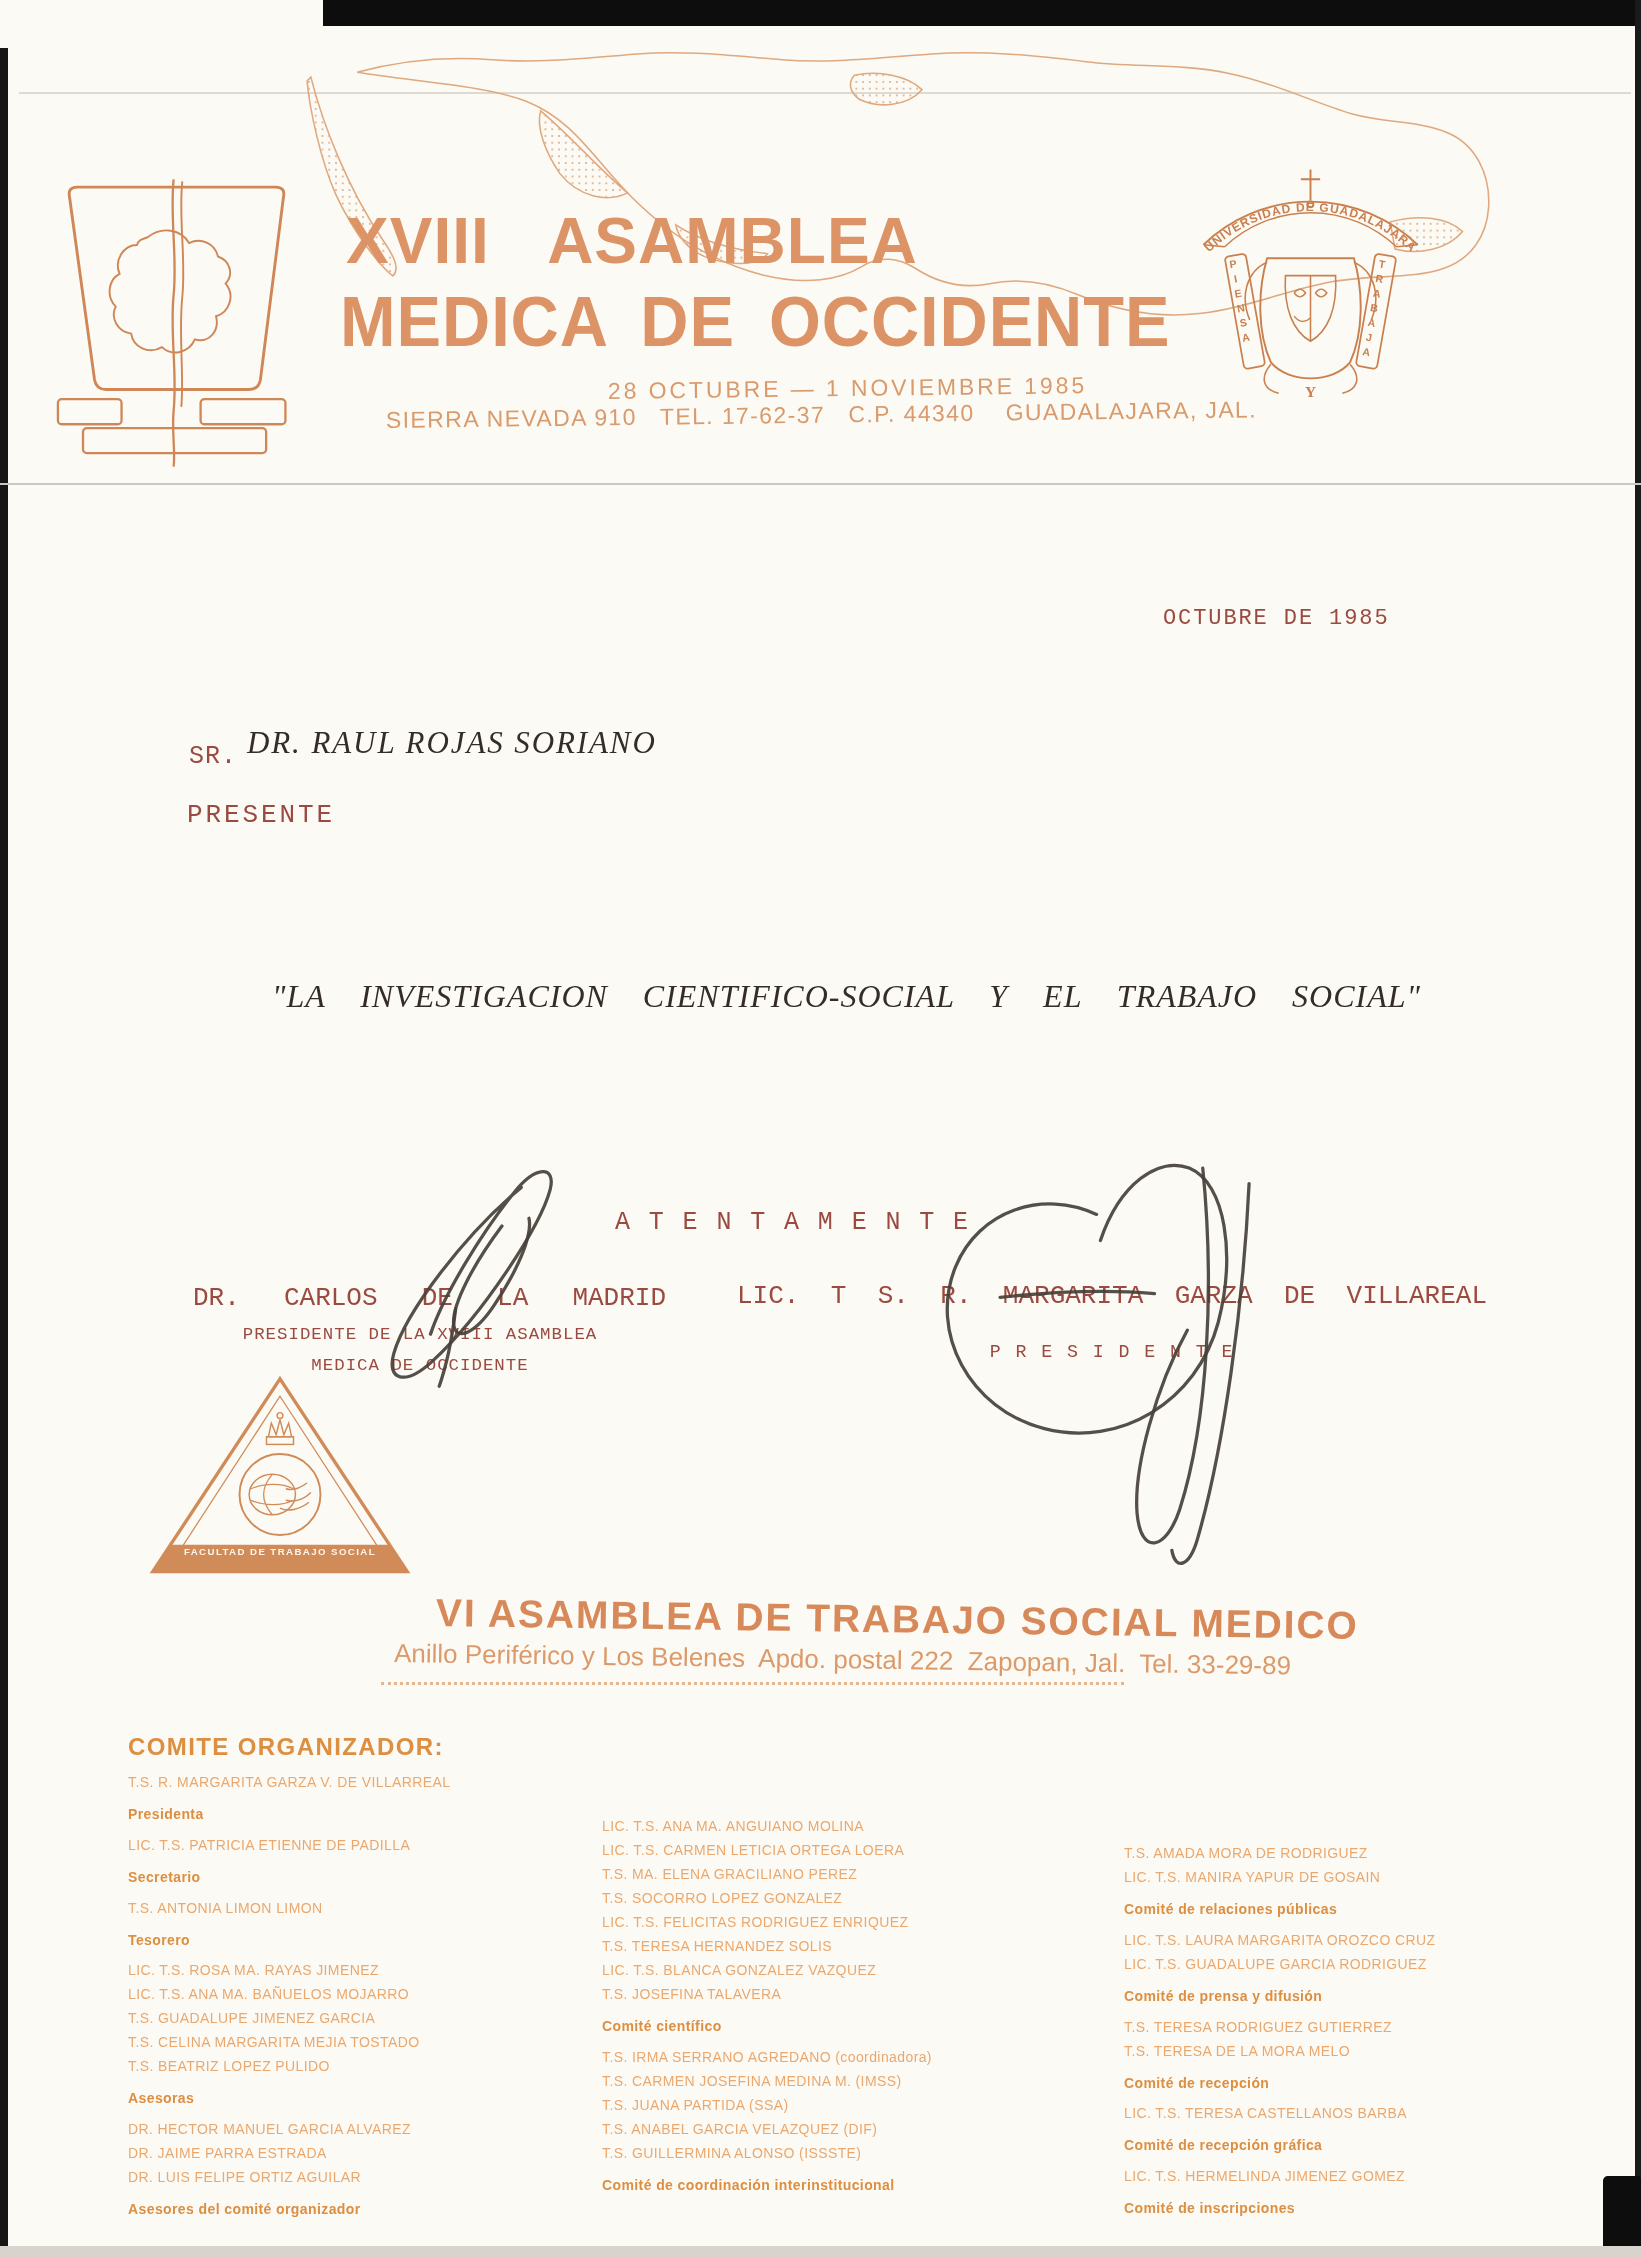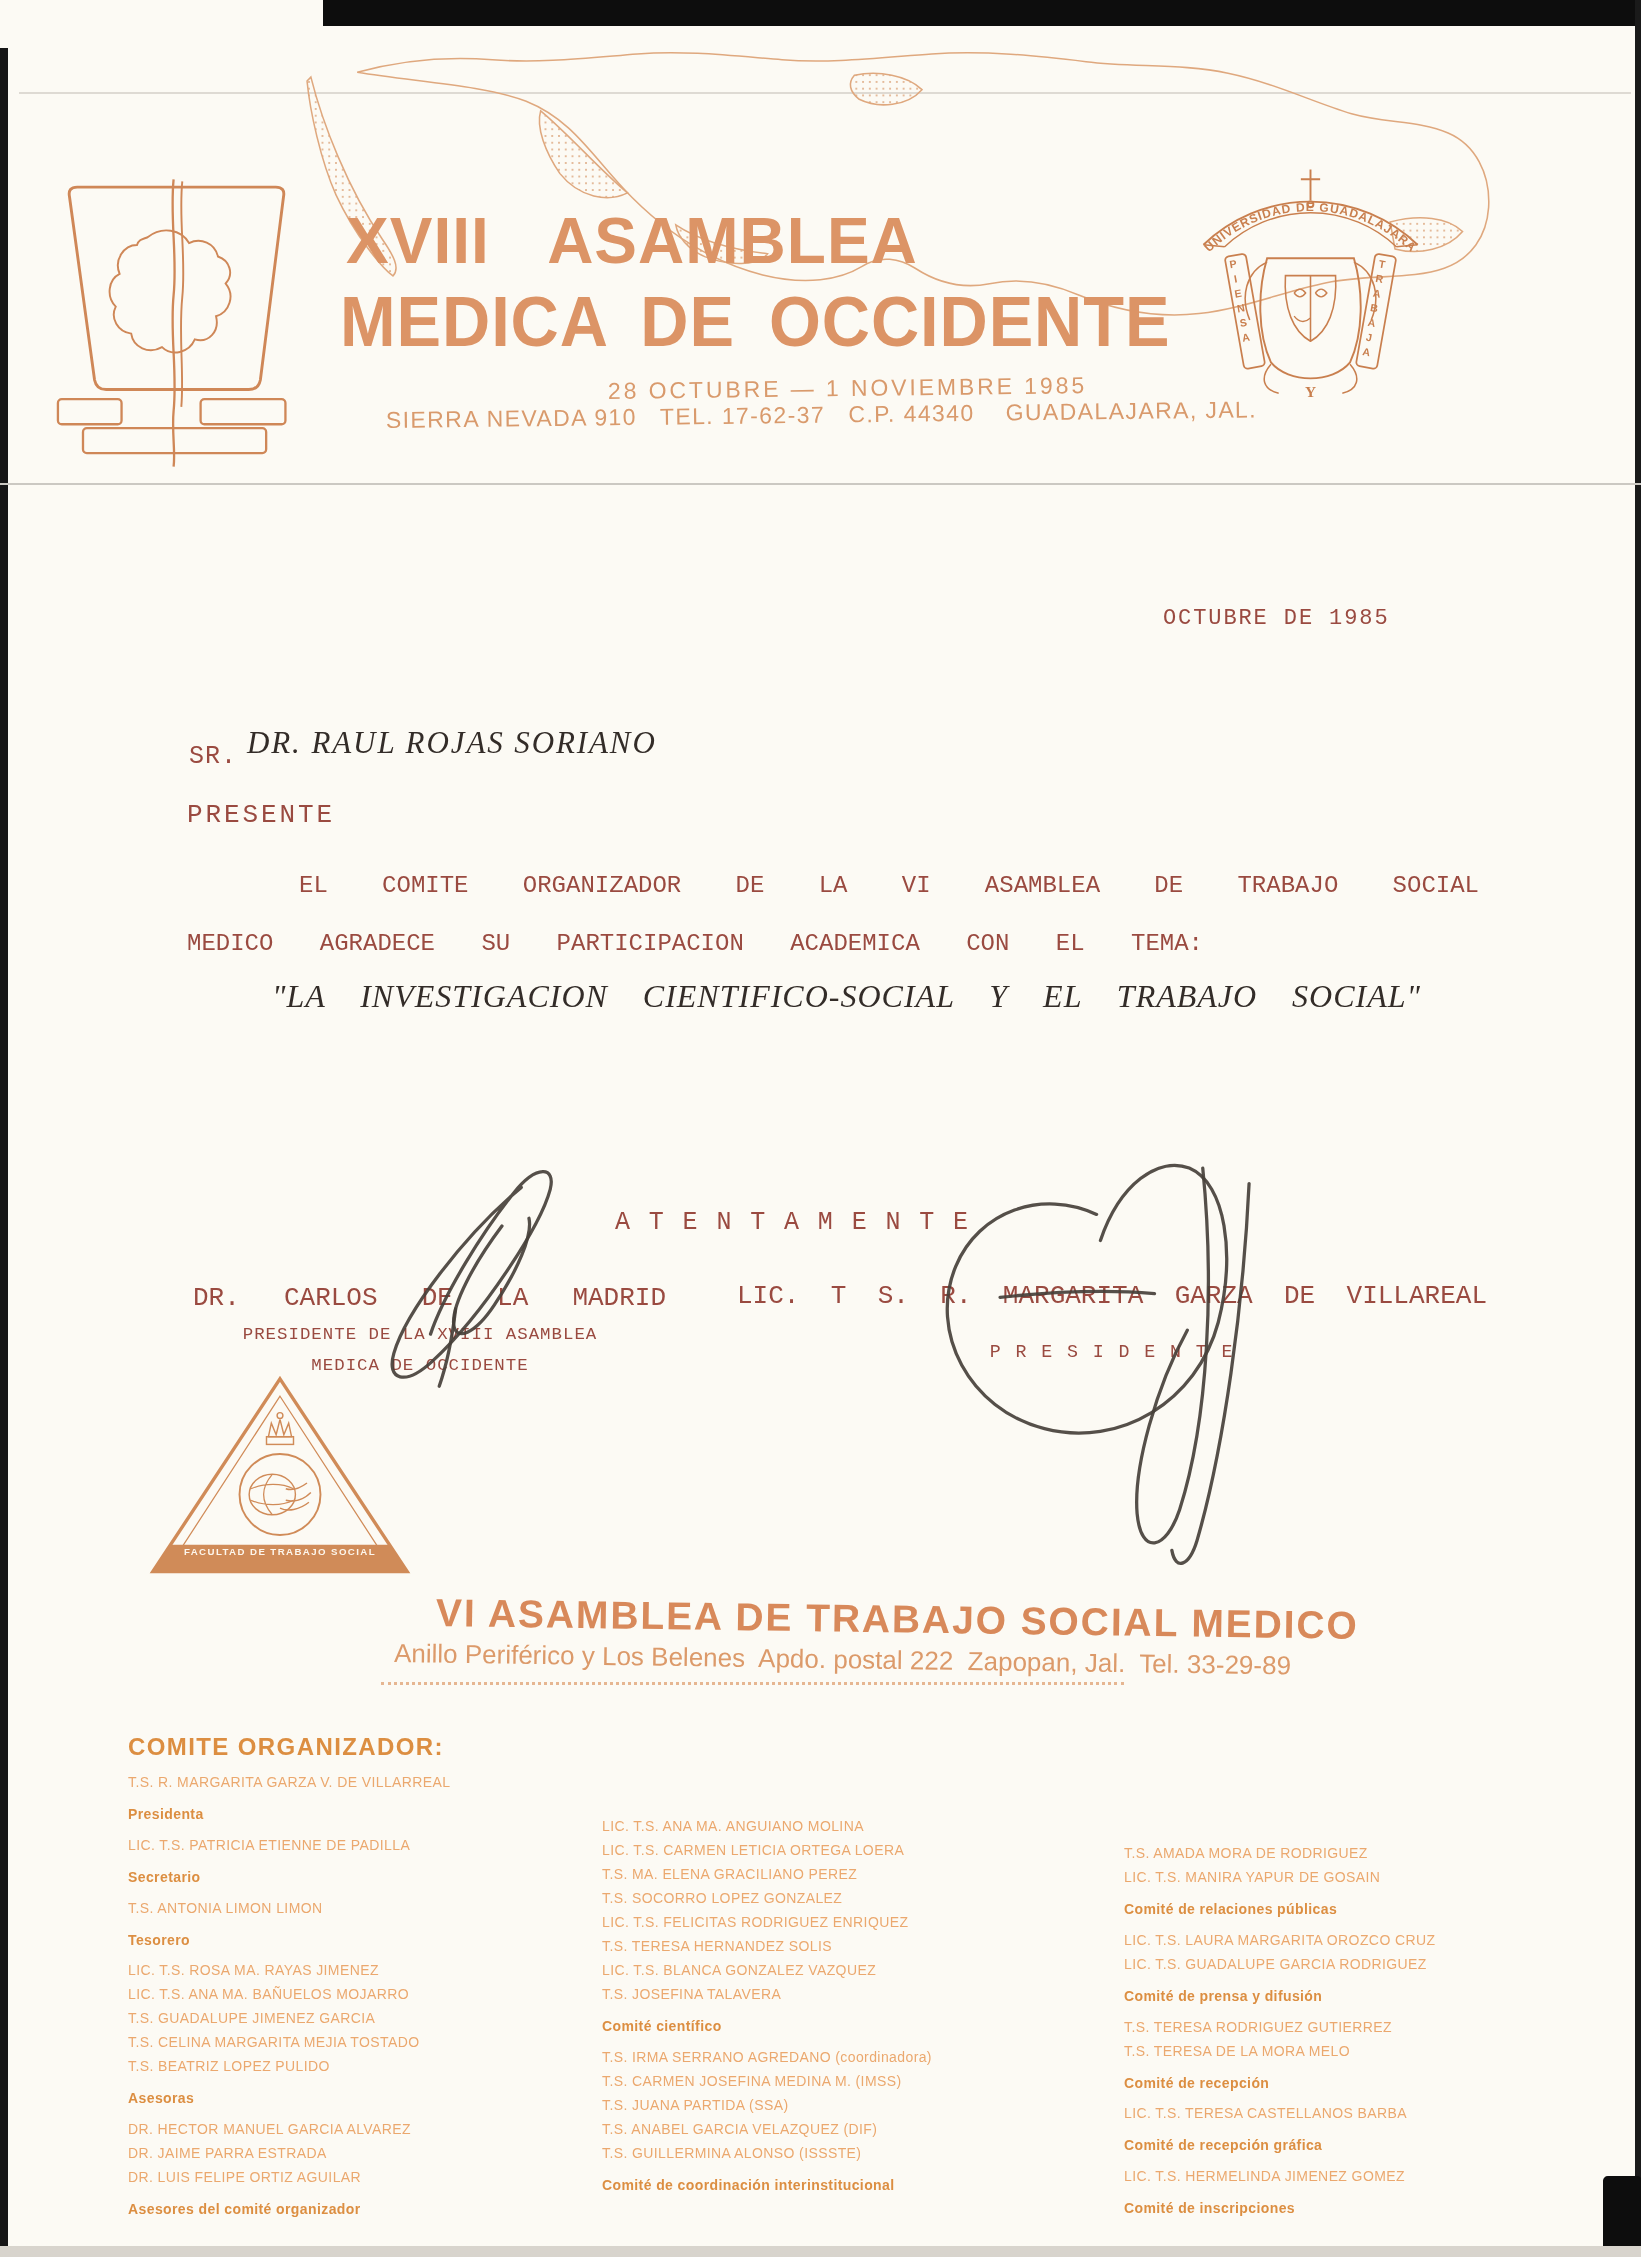--- a/index.html
+++ b/index.html
@@ -137,22 +137,20 @@
   </svg>
   <div class="abs vtext" style="left:1236px;top:257px;height:116px;transform:rotate(-10deg)">PIENSA</div>
   <div class="abs vtext" style="left:1367px;top:257px;height:116px;transform:rotate(10deg)">TRABAJA</div>
 
   <div class="abs divider"></div>
 
   <div class="abs mono t-date">OCTUBRE DE 1985</div>
   <div class="abs mono t-sr">SR.</div>
   <div class="abs ital t-recipient">DR. RAUL ROJAS SORIANO</div>
   <div class="abs mono t-presente">PRESENTE</div>
-  <div class="abs mono jline t-body1">EL COMITE ORGANIZADOR DE LA VI ASAMBLEA DE TRABAJO SOCIAL</div>
-  <div class="abs mono jline t-body2">MEDICO AGRADECE SU PARTICIPACION ACADEMICA CON EL TEMA:</div>
   <div class="abs ital jline t-quote">"LA INVESTIGACION CIENTIFICO-SOCIAL Y EL TRABAJO SOCIAL"</div>
   <div class="abs mono t-salute">A T E N T A M E N T E</div>
 
   <div class="abs mono jline t-lname">DR. CARLOS DE LA MADRID</div>
   <div class="abs mono t-ltitle1">PRESIDENTE DE LA XVIII ASAMBLEA</div>
   <div class="abs mono t-ltitle2">MEDICA DE OCCIDENTE</div>
   <div class="abs mono jline t-rname">LIC. T S. R. MARGARITA GARZA DE VILLAREAL</div>
   <div class="abs mono t-rtitle">P R E S I D E N T E</div>
 
   <svg class="sig" style="left:0;top:0" width="1641" height="2257" viewBox="0 0 1700 2338">

